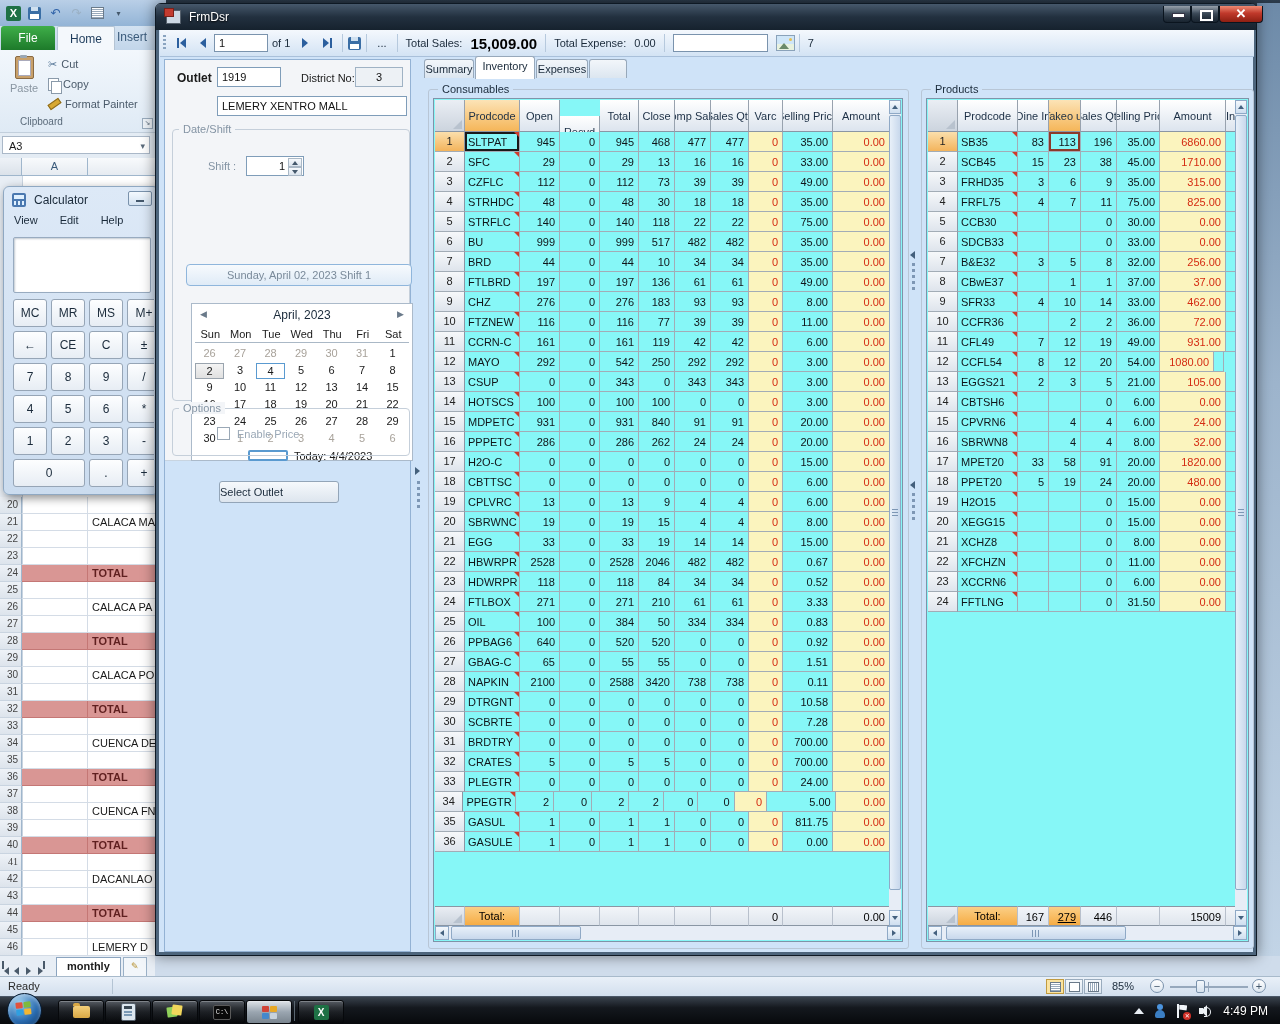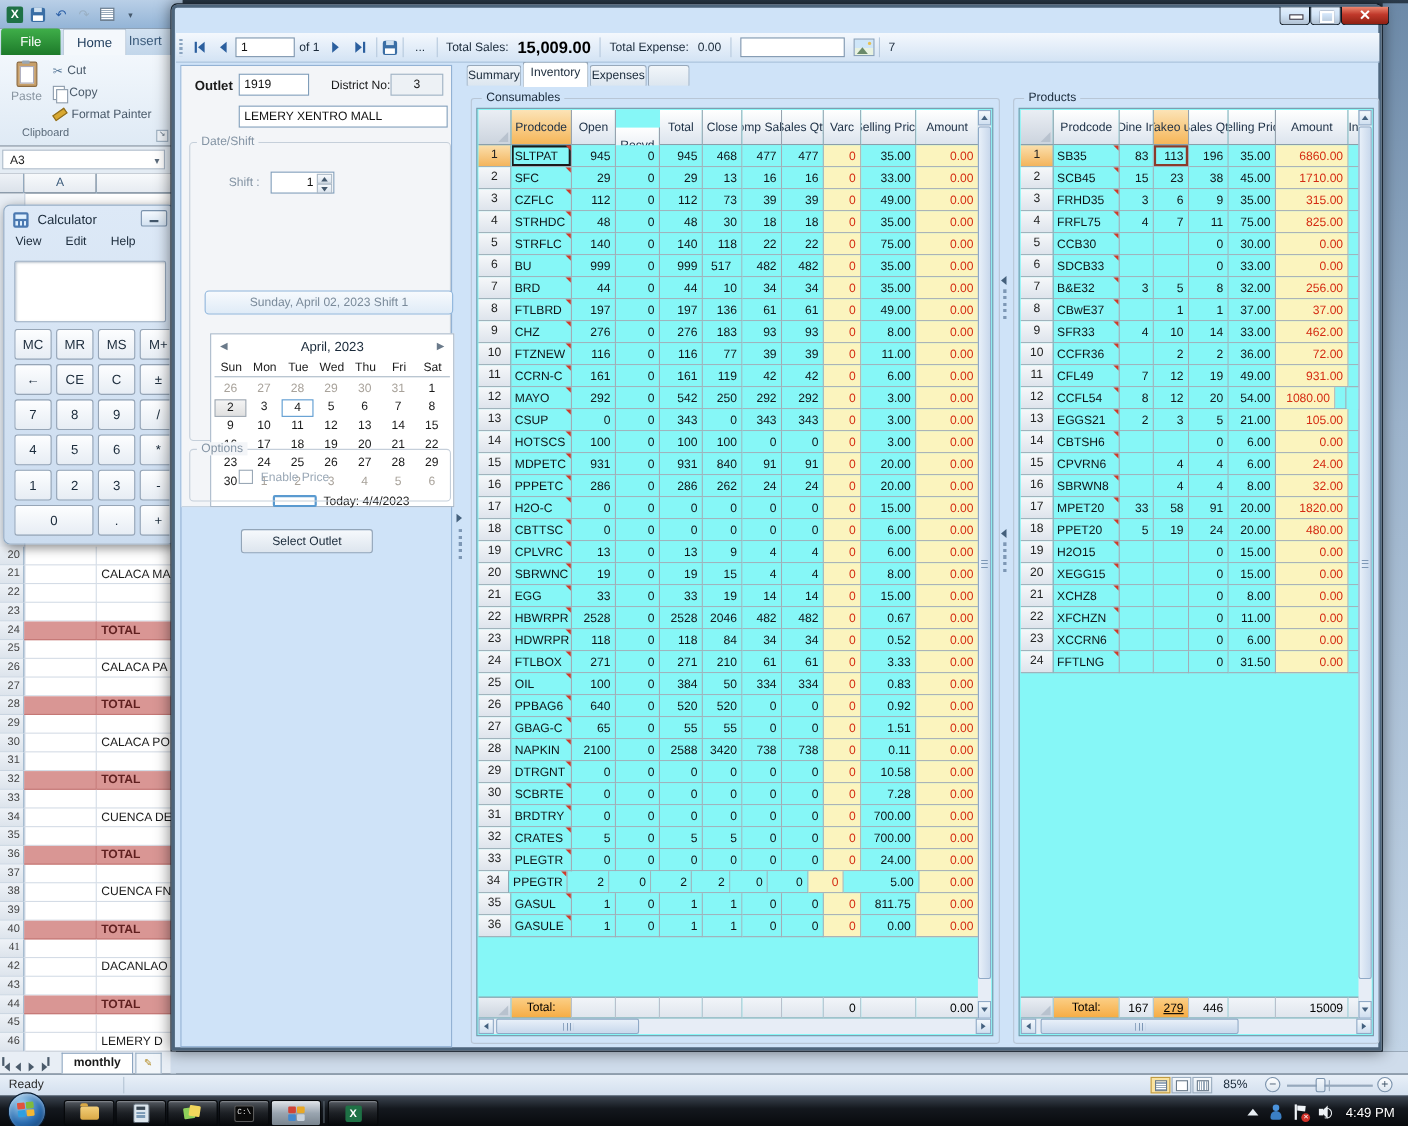--- a/index.html
+++ b/index.html
@@ -132,21 +132,21 @@
   #cal-days div{width:30.5px;text-align:center;font-size:11px;color:#1a1a1a;}
   #cal-weeks{position:absolute;left:3px;top:42px;width:214px;}
   .calday{position:absolute;width:29px;height:16px;font-size:11px;color:#1a1a1a;text-align:center;line-height:15px;box-sizing:border-box;}
   .calday.muted{color:#a8a29a;}
   .calday.selday{background:linear-gradient(#f4f4f4,#e0e0e0);border:1px solid #9aa4ae;}
   .calday.today{border:1px solid #5a9ad0;}
   #todayrow{position:absolute;left:0px;top:146px;width:100%;font-size:11px;color:#1a1a1a;}
   #todaybox{position:absolute;left:56px;top:0px;width:40px;height:11px;border:2px solid #5a9ad0;border-radius:2px;box-sizing:border-box;background:#fff;}
   #todaytext{position:absolute;left:102px;top:0;}
   .check{position:absolute;width:13px;height:13px;background:#fff;border:1px solid #9aa8b6;box-sizing:border-box;}
-  #selbtn{position:absolute;left:54px;top:421px;width:120px;height:22px;background:linear-gradient(#f6f9fc,#dde5ee);border:1px solid #93a5b8;border-radius:3px;font-size:11px;color:#1a2a3a;text-align:center;line-height:21px;box-sizing:border-box;}
+  #selbtn{position:absolute;left:54px;top:421px;width:120px;height:22px;background:linear-gradient(#f6f9fc,#dde5ee);border:1px solid #93a5b8;border-radius:3px;font-size:11px;color:#1a2a3a;line-height:21px;box-sizing:border-box;}
   
   .vsplit{position:absolute;width:11px;}
   .sarr{position:absolute;width:0;height:0;border:4px solid transparent;}
   .sarr.r{border-left:5px solid #44607c;border-right:none;}
   .sarr.l{border-right:5px solid #44607c;border-left:none;}
   .sdots{position:absolute;width:3px;height:28px;background:repeating-linear-gradient(#7d97b5 0 3px,transparent 3px 6px);}
   
   .ftab{position:absolute;top:55px;height:19px;background:linear-gradient(#f2f6fa,#dce6f0);border:1px solid #97a8ba;border-bottom:none;border-radius:3px 3px 0 0;font-size:11px;color:#1a2a3a;text-align:center;line-height:18px;box-sizing:border-box;}
   .ftab.on{top:52px;height:23px;background:#fff;font-size:11px;z-index:2;}
   
@@ -486,20 +486,24 @@
         <div class="ckey" style="left: 38px; top: 128px; width: 34px;">2</div>
         <div class="ckey" style="left: 76px; top: 128px; width: 34px;">3</div>
         <div class="ckey" style="left: 114px; top: 128px; width: 34px;">-</div>
         <div class="ckey" style="left: 0px; top: 160px; width: 72px;">0</div>
         <div class="ckey" style="left: 76px; top: 160px; width: 34px;">.</div>
         <div class="ckey" style="left: 114px; top: 160px; width: 34px;">+</div>
       </div>
   </div>
 
   <div class="abs" id="frm">
+    <div id="frm-title">
+      <div class="frmico"></div>
+      <span>FrmDsr</span>
+    </div>
     <div class="winbtn" id="btn-min"></div>
     <div class="winbtn" id="btn-max"></div>
     <div class="winbtn" id="btn-close">✕</div>
 
     <div id="frm-tool">
       <div class="grip"></div>
       <div class="navbtn">
           <span class="bbar"></span>
           <span class="btri l"></span>
         </div>
@@ -721,21 +725,21 @@
             <div class="gcell yellow num redtx" style="width: 34px;">0</div>
             <div class="gcell cyan num" style="width: 50px;">75.00</div>
             <div class="gcell yellow num redtx" style="width: 57px;">0.00</div>
           </div>
           <div class="grow drow">
             <div class="gcell rowhdr" style="width: 30px;">6</div>
             <div class="gcell cyan codecell" style="width: 55px;">BU</div>
             <div class="gcell cyan num" style="width: 40px;">999</div>
             <div class="gcell cyan num" style="width: 40px;">0</div>
             <div class="gcell cyan num" style="width: 39px;">999</div>
-            <div class="gcell cyan num" style="width: 36px; text-align: center;">517</div>
+            <div class="gcell cyan num" style="width: 36px;">517</div>
             <div class="gcell cyan num" style="width: 36px;">482</div>
             <div class="gcell cyan num" style="width: 38px;">482</div>
             <div class="gcell yellow num redtx" style="width: 34px;">0</div>
             <div class="gcell cyan num" style="width: 50px;">35.00</div>
             <div class="gcell yellow num redtx" style="width: 57px;">0.00</div>
           </div>
           <div class="grow drow">
             <div class="gcell rowhdr" style="width: 30px;">7</div>
             <div class="gcell cyan codecell" style="width: 55px;">BRD</div>
             <div class="gcell cyan num" style="width: 40px;">44</div>

